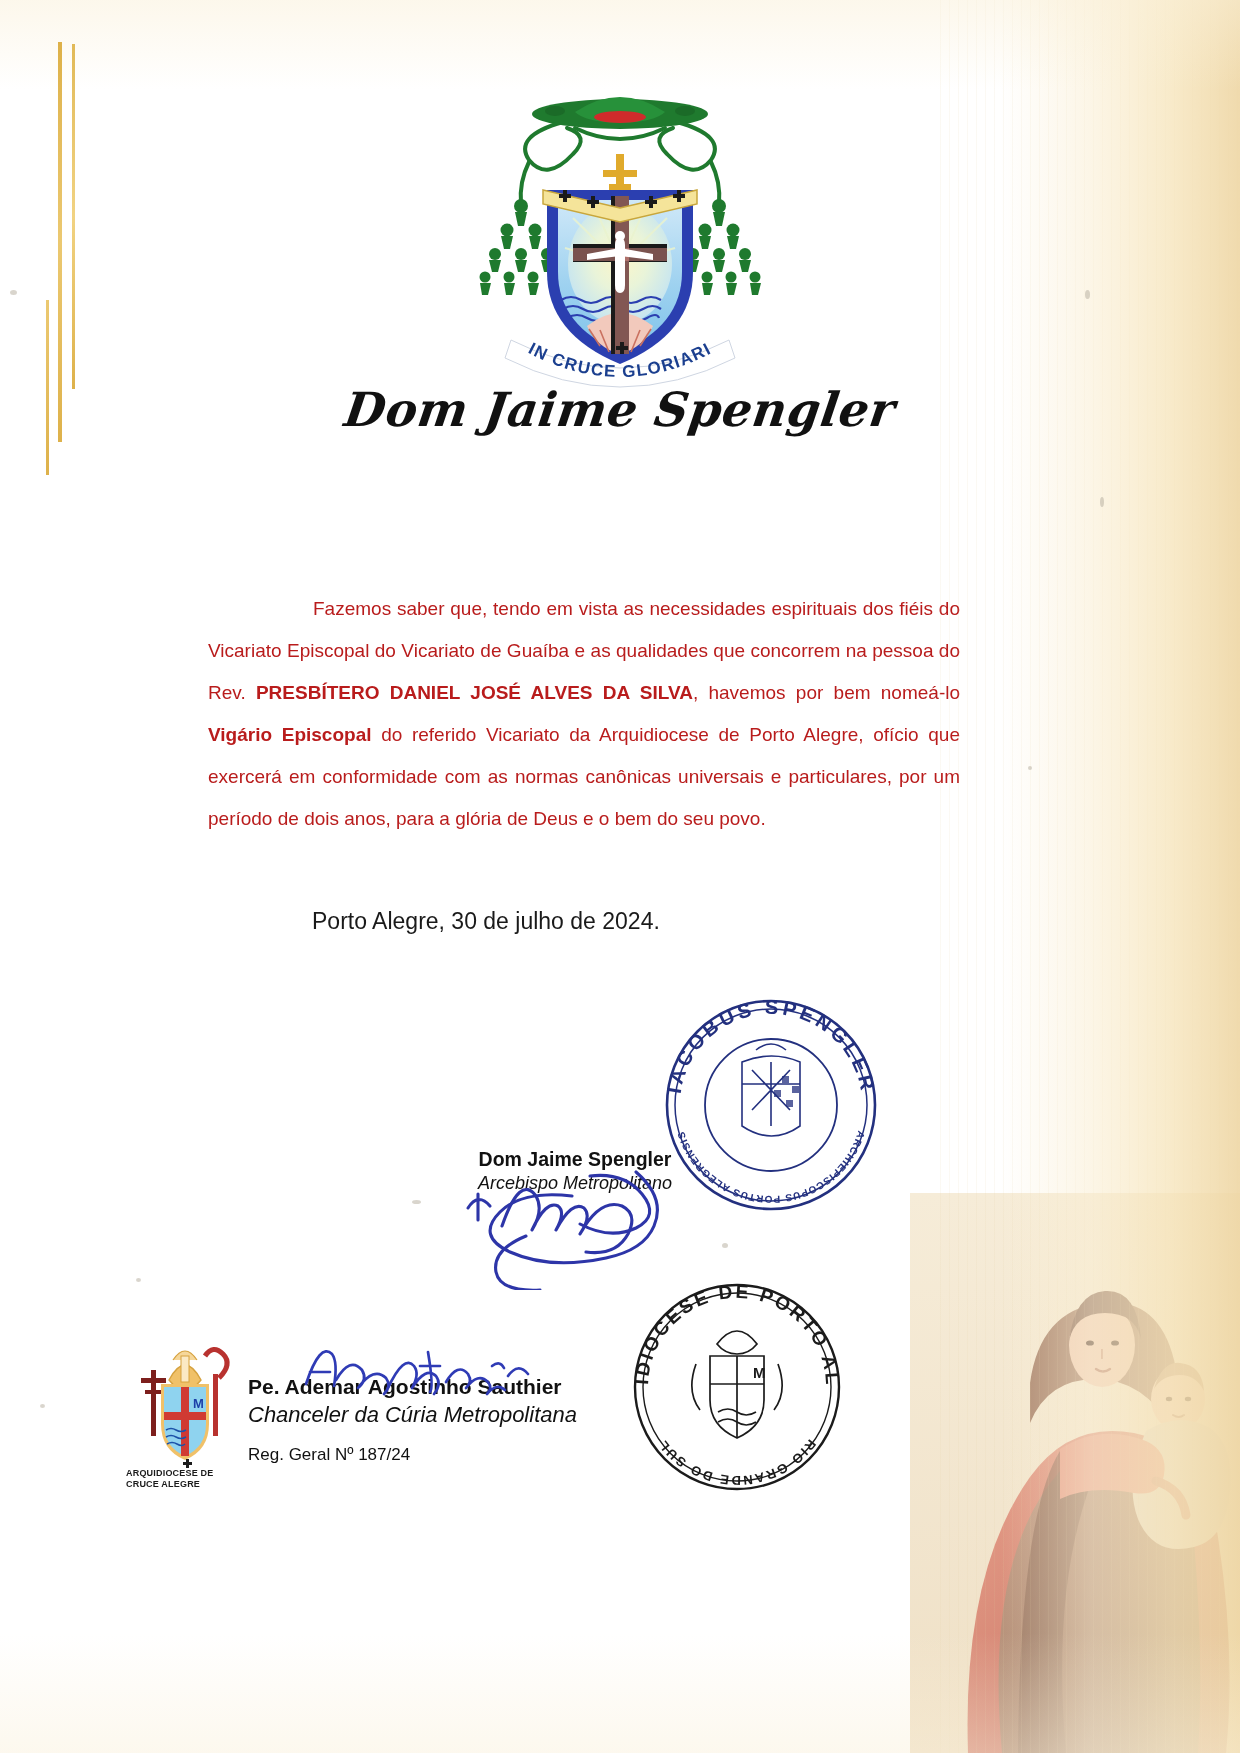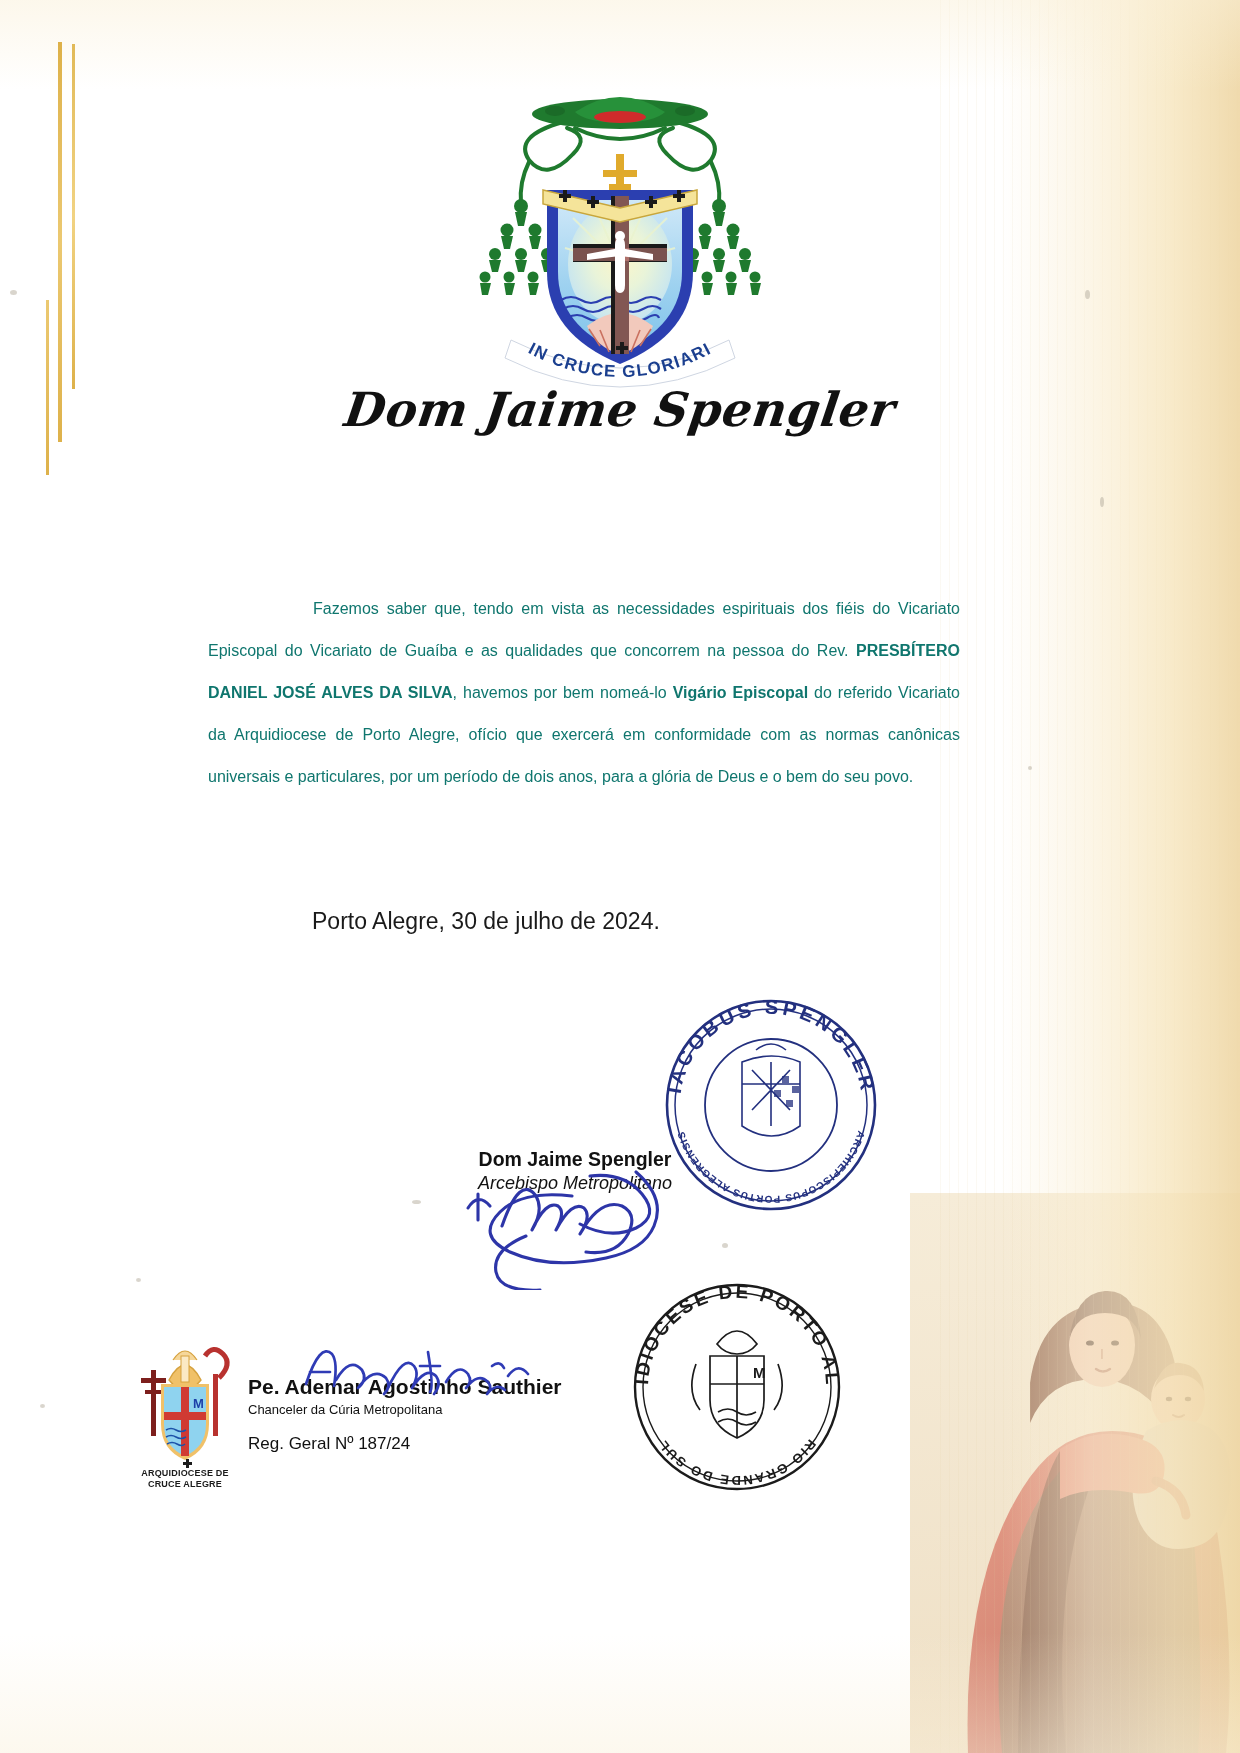--- a/index.html
+++ b/index.html
@@ -91,23 +91,23 @@
     font-size:20.5px;line-height:32px;
     font-family:"Liberation Sans", sans-serif;
   }
 
   
   .body-text{
     position:absolute;
     left:208px;top:588px;width:752px;
     text-align:justify;
     text-justify:inter-word;
-    font-size:16px;
+    font-size:19px;
     line-height:42px;
-    color:#0f766e;
+    color:#b91c1c;
   }
   .body-text p{margin:0;}
   .body-text .indent{text-indent:105px;}
   .body-text b{font-weight:700;}
 
   .date-line{
     position:absolute;left:312px;top:908px;
     font-size:23px;color:#1a1a1a;
   }
 
@@ -116,27 +116,27 @@
     position:absolute;left:455px;top:1148px;width:240px;text-align:center;
   }
   .sig1 .nm{font-size:19.5px;font-weight:700;color:#111;white-space:nowrap;}
   .sig1 .ttl{font-size:18px;font-style:italic;color:#111;margin-top:2px;white-space:nowrap;}
 
   .ink{position:absolute;pointer-events:none;}
 
   
   .sig2{position:absolute;left:248px;top:1375px;}
   .sig2 .nm{font-size:21px;font-weight:700;color:#111;white-space:nowrap;}
-  .sig2 .ttl{font-size:13px;color:#111;margin-top:3px;white-space:nowrap;}
+  .sig2 .ttl{font-size:22px;font-style:italic;color:#111;margin-top:3px;white-space:nowrap;}
   .sig2 .reg{font-size:17px;color:#111;margin-top:17px;white-space:nowrap;}
 
   .arms-small{position:absolute;left:133px;top:1340px;width:104px;}
   .arms-caption{
     position:absolute;left:126px;top:1468px;width:118px;
-    text-align:center;font-size:9px;font-weight:700;line-height:10.5px;
+    text-align:left;font-size:9px;font-weight:700;line-height:10.5px;
     color:#1b1b1b;letter-spacing:.2px;
   }
 
   
   .stamp{position:absolute;pointer-events:none;}
 
   
   .holycard{position:absolute;right:0;bottom:0;width:330px;height:560px;overflow:hidden;}
 </style>
 </head>

